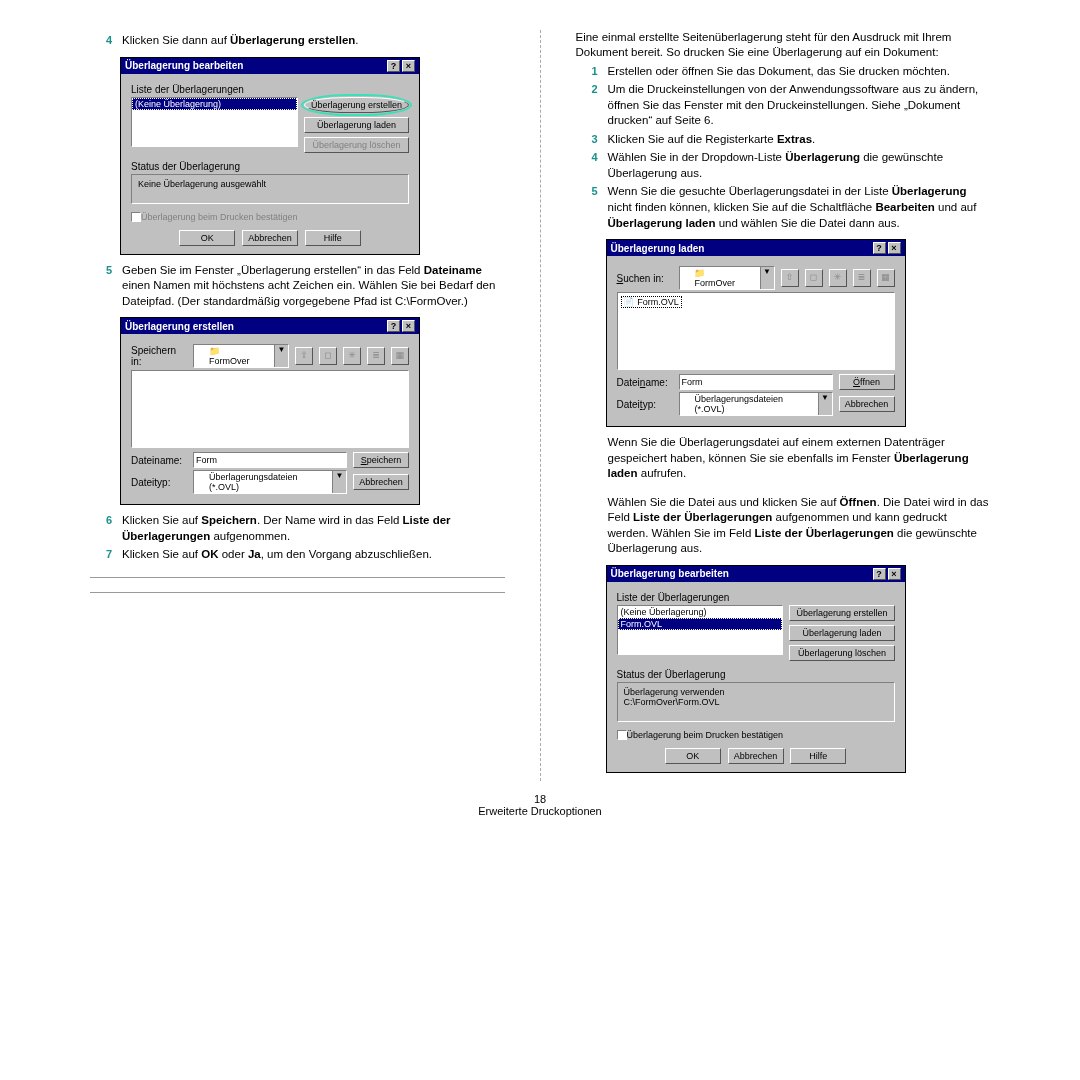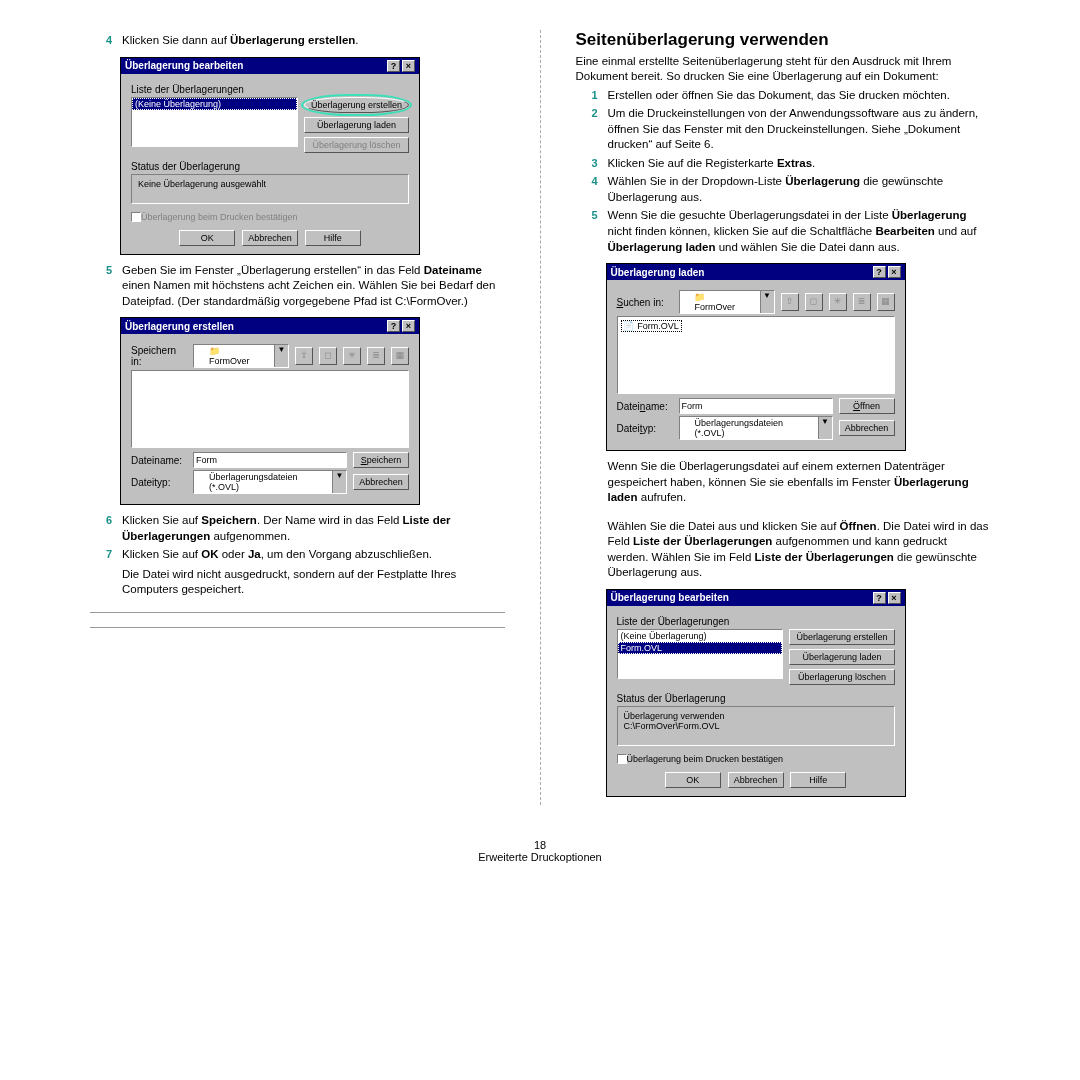--- a/index.html
+++ b/index.html
@@ -184,21 +184,21 @@
   .circled {
     outline: 2px solid #3ce0b8;
     border-radius: 50%/58%;
     outline-offset: 1px;
   }
   .hr { border-top:1px solid #999; margin:14px 0;}
   .note-box { padding:0 10px 0 30px; line-height:1.35;}
   .footer {
     text-align:center;
     font-size:11px;
-    margin-top:24px;
+    margin-top:2px;
   }
   .underline { text-decoration: underline; }
 </style>
 </head>
 <body>
 
 <div class="page">
 
   <div class="col">
     <div class="num-step">
@@ -288,32 +288,30 @@
     <div class="num-step">
       <div class="num">6</div>
       <div class="step-body">
         <span>Klicken Sie auf </span><b>Speichern</b><span>. Der Name wird in das Feld </span><b>Liste der Überlagerungen</b><span> aufgenommen.</span>
       </div>
     </div>
     <div class="num-step">
       <div class="num">7</div>
       <div class="step-body">
         <span>Klicken Sie auf </span><b>OK</b><span> oder </span><b>Ja</b><span>, um den Vorgang abzuschließen.</span>
-        <div style="margin-top:4px">Die Datei wird nicht ausgedruckt, sondern auf der Festplatte Ihres Computers gespeichert.</div>
       </div>
     </div>
 
     <div class="hr"></div>
     <div class="hr"></div>
   </div>
 
   <div class="col-divider"></div>
 
   <div class="col">
-    <h2>Seitenüberlagerung verwenden</h2>
     <div class="intro">Eine einmal erstellte Seitenüberlagerung steht für den Ausdruck mit Ihrem Dokument bereit. So drucken Sie eine Überlagerung auf ein Dokument:</div>
 
     <div class="num-step">
         <div class="num">1</div>
         <div class="step-body">Erstellen oder öffnen Sie das Dokument, das Sie drucken möchten.</div>
       </div>
     <div class="num-step">
         <div class="num">2</div>
         <div class="step-body">Um die Druckeinstellungen von der Anwendungssoftware aus zu ändern, öffnen Sie das Fenster mit den Druckeinstellungen. Siehe „Dokument drucken“ auf Seite 6.</div>
       </div>

